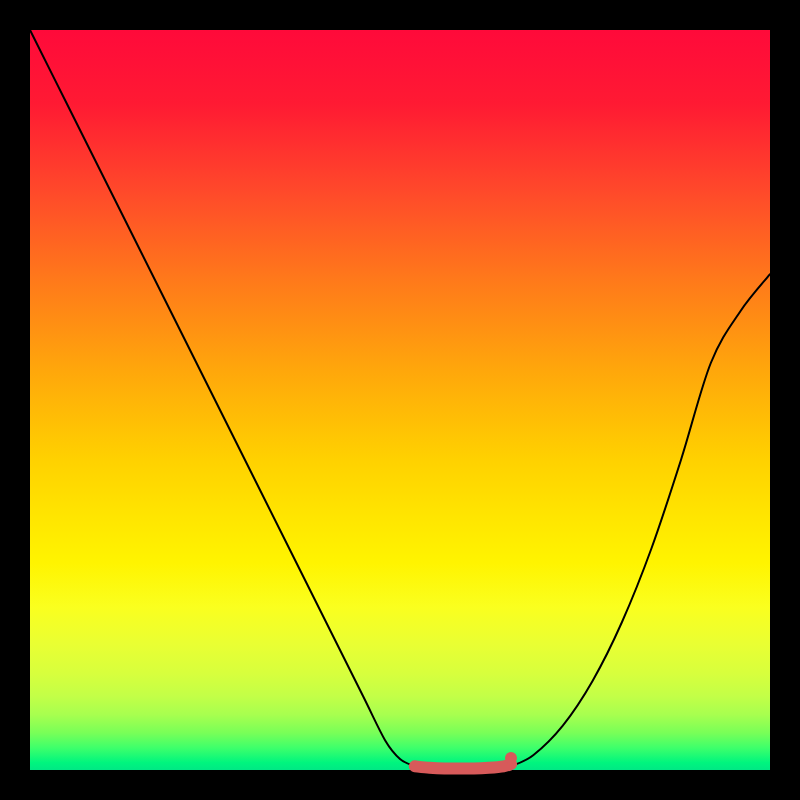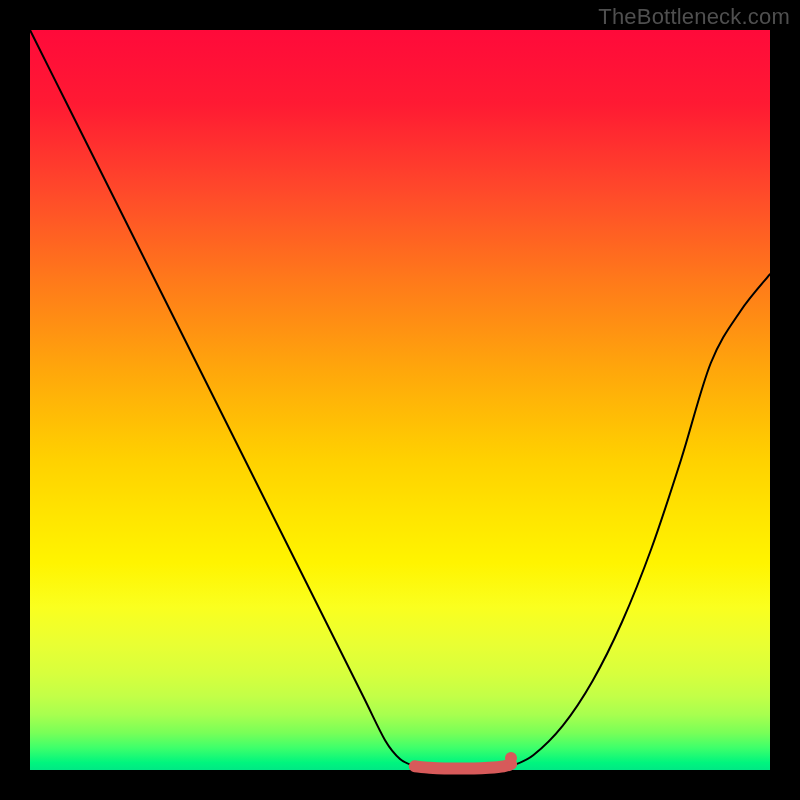--- a/index.html
+++ b/index.html
@@ -63,21 +63,20 @@
     height: 800px;
     pointer-events: none;
   }
 </style>
 </head>
 <body>
 
 <div class="frame">
   <div class="plot-area"></div>
 
-  <div class="watermark">TheBottleneck.com</div>
 
   <svg class="curves" viewBox="0 0 800 800">
     <g id="svg-layer">
         <path d="M 30 30 C 36.166666666666664 42.33333333333333, 54.666666666666664 79.33333333333333, 67 103.99999999999999 C 79.33333333333333 128.66666666666666, 91.66666666666667 153.3333333333333, 104 177.99999999999997 C 116.33333333333333 202.66666666666666, 128.66666666666666 227.33333333333337, 141 252.00000000000003 C 153.33333333333334 276.6666666666667, 165.66666666666666 301.3333333333333, 178 326 C 190.33333333333334 350.6666666666667, 202.66666666666666 375.3333333333333, 215 400 C 227.33333333333334 424.6666666666667, 239.66666666666666 449.3333333333333, 252 474 C 264.3333333333333 498.6666666666667, 276.6666666666667 523.3333333333334, 289 548 C 301.3333333333333 572.6666666666666, 313.6666666666667 597.3333333333334, 326 622 C 338.3333333333333 646.6666666666666, 353.1333333333333 676.2666666666667, 363 696 C 372.8666666666667 715.7333333333333, 379.0333333333333 729.9166666666666, 385.2 740.4 C 391.3666666666667 750.8833333333333, 395.06666666666666 754.5833333333333, 400 758.9 C 404.93333333333334 763.2166666666667, 412.33333333333337 765.0666666666666, 414.8 766.3" fill="none" stroke="#000000" stroke-width="2" stroke-linecap="round" stroke-linejoin="round"></path>
         <path d="M 511 766.3 C 514.7 764.4499999999999, 524.5666666666667 761.9833333333332, 533.2 755.1999999999999 C 541.8333333333334 748.4166666666666, 552.9333333333333 737.9333333333332, 562.8 725.5999999999999 C 572.6666666666666 713.2666666666667, 582.5333333333333 698.4666666666667, 592.4 681.2 C 602.2666666666667 663.9333333333334, 612.1333333333333 644.2, 622 622 C 631.8666666666667 599.8, 641.7333333333333 575.1333333333333, 651.6 548 C 661.4666666666667 520.8666666666667, 671.3333333333334 490.0333333333334, 681.2 459.20000000000005 C 691.0666666666667 428.3666666666667, 700.9333333333334 387.66666666666663, 710.8000000000001 362.99999999999994 C 720.6666666666667 338.33333333333326, 730.5333333333333 326, 740.4 311.2 C 750.2666666666667 296.4, 765.0666666666666 280.3666666666666, 770 274.19999999999993" fill="none" stroke="#000000" stroke-width="2" stroke-linecap="round" stroke-linejoin="round"></path>
         <path d="M 414.8 766.3 C 417.26666666666665 766.5466666666666, 424.6666666666667 767.41, 429.6 767.78 C 434.53333333333336 768.15, 439.4666666666667 768.3966666666666, 444.40000000000003 768.52 C 449.33333333333337 768.6433333333333, 454.26666666666665 768.52, 459.2 768.52 C 464.1333333333333 768.52, 469.06666666666666 768.6433333333333, 474 768.52 C 478.93333333333334 768.3966666666666, 483.8666666666667 768.15, 488.8 767.78 C 493.73333333333335 767.41, 499.90000000000003 766.9166666666666, 503.6 766.3 C 507.3 765.6833333333333, 509.76666666666665 764.45, 511 764.08" fill="none" stroke="#d75a5a" stroke-width="12" stroke-linecap="round" stroke-linejoin="round"></path>
         <circle cx="511" cy="758.08" r="6" fill="#d75a5a"></circle>
       </g>
   </svg>
 </div>

